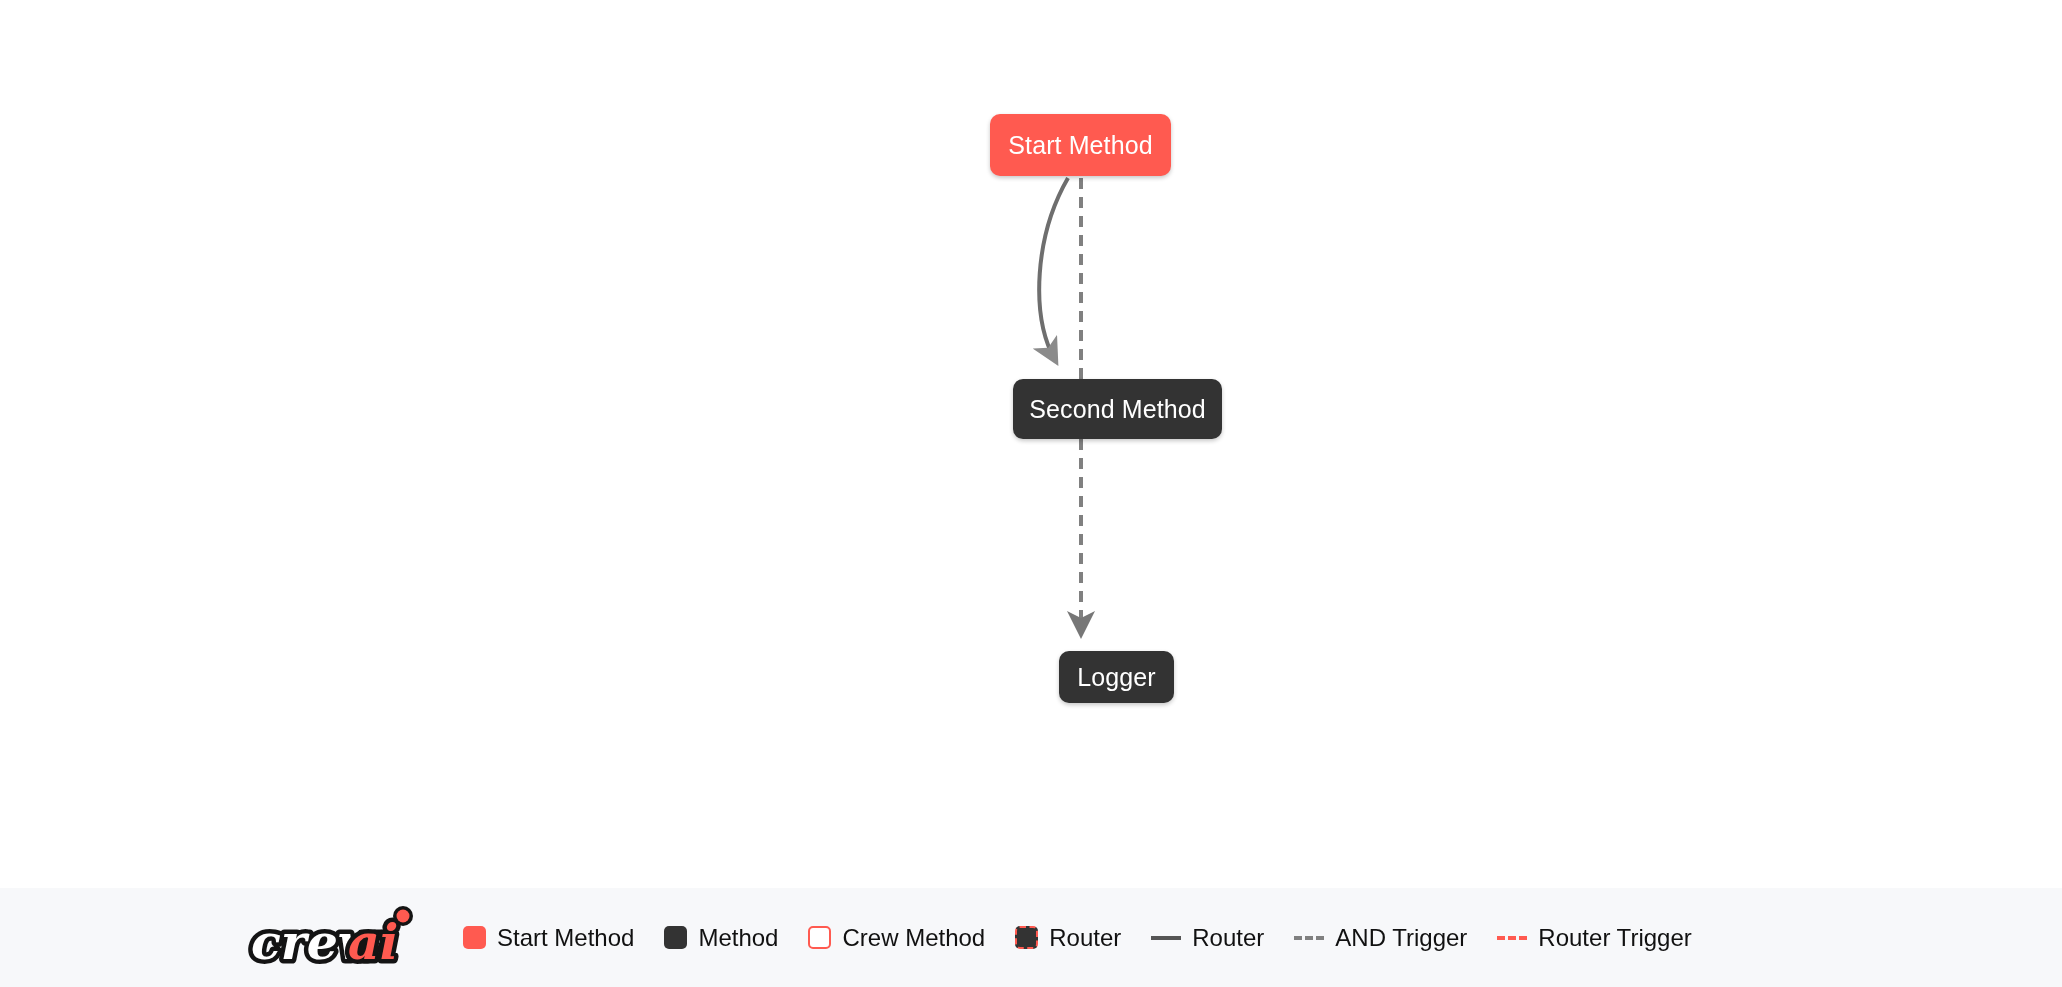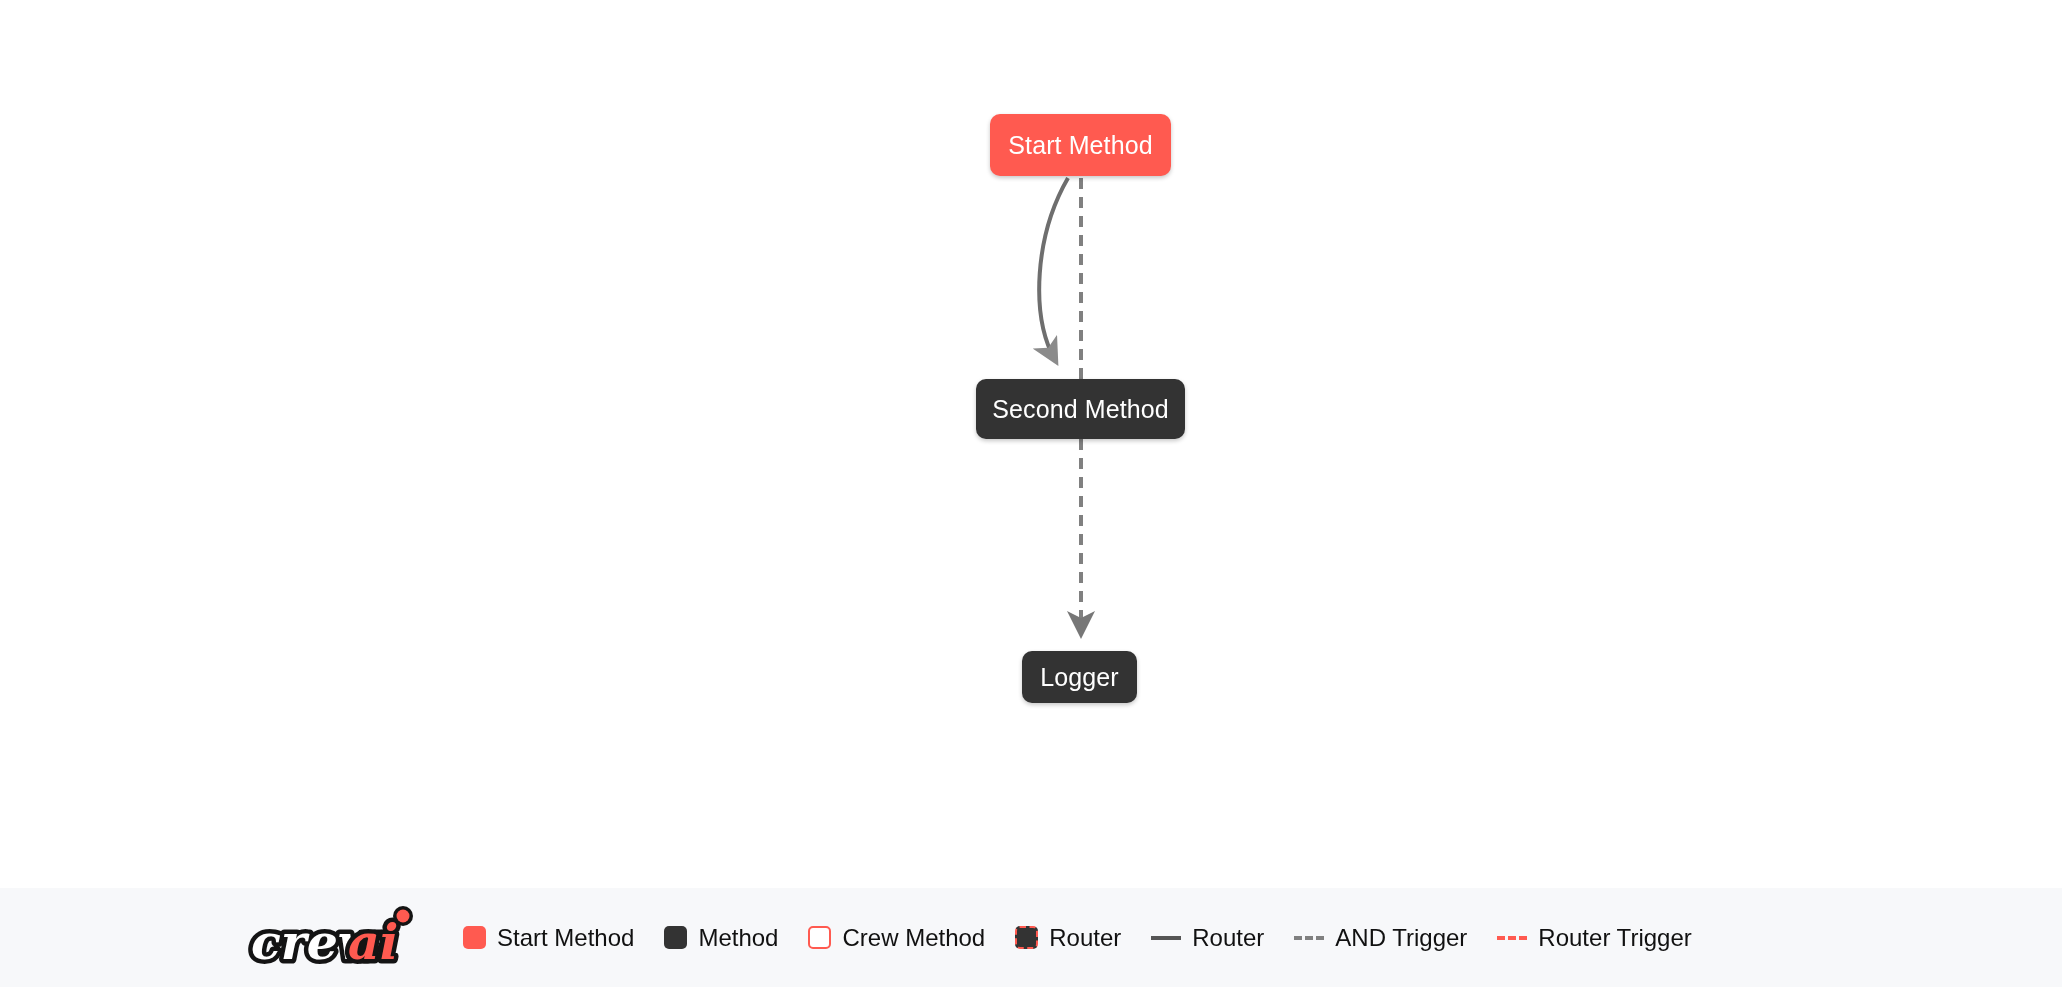--- a/index.html
+++ b/index.html
@@ -53,20 +53,21 @@
     white-space: nowrap;
     box-shadow: 0 2px 4px rgba(0,0,0,0.22);
     z-index: 5;
   }
 
   .node-start {
     background: #ff5a50;
   }
   .node-method {
     background: #333333;
+    margin-left: 37px;
   }
 
   
   #footer {
     position: absolute;
     left: 0;
     top: 888px;
     width: 2062px;
     height: 99px;
     background: #f7f8fa;

